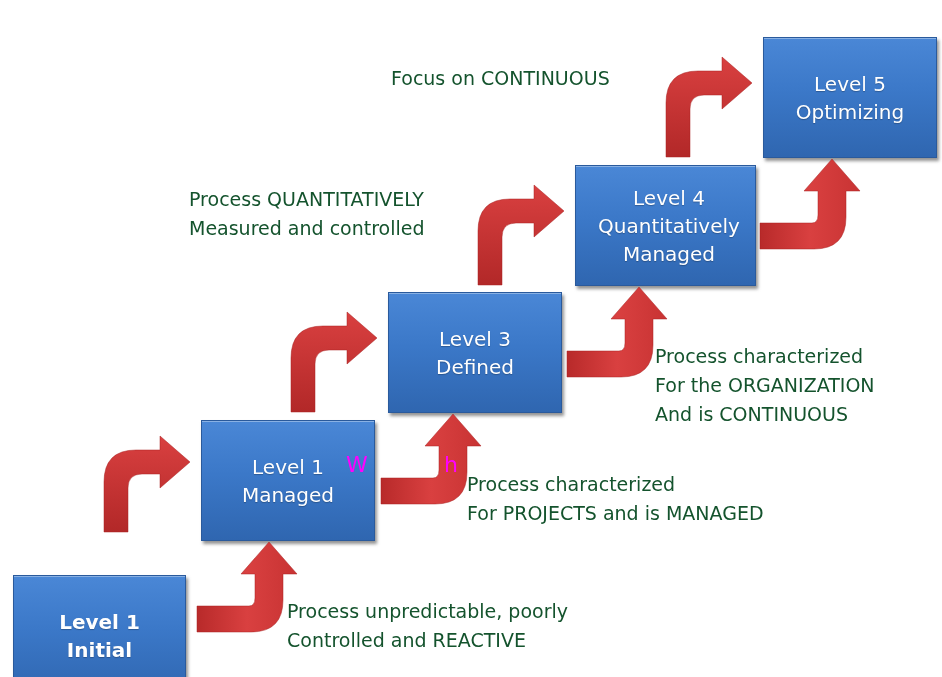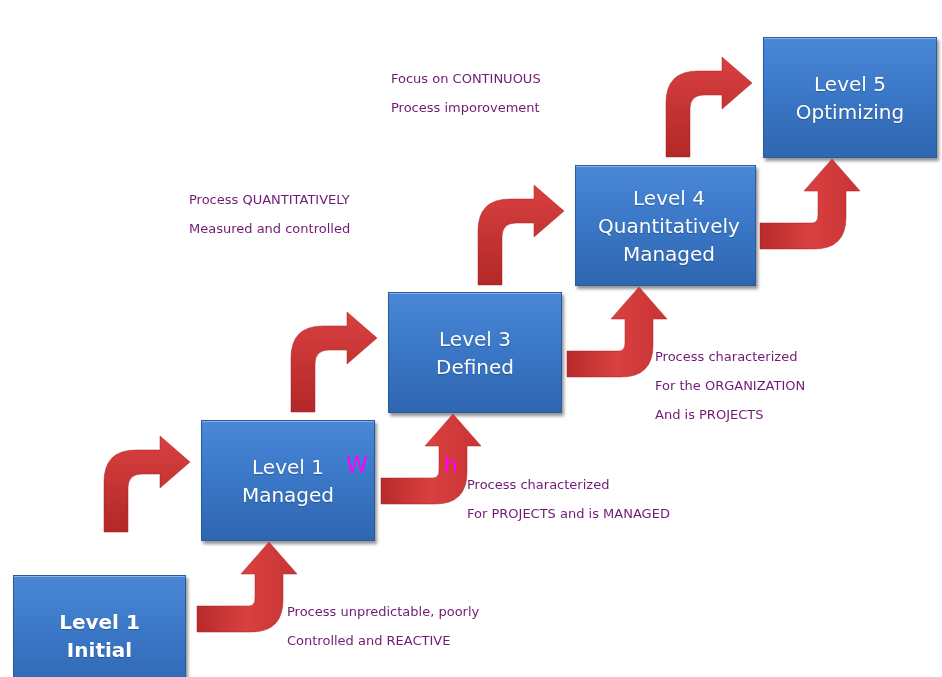--- a/index.html
+++ b/index.html
@@ -11,22 +11,22 @@
     box-shadow: 2px 3px 3px rgba(60,60,60,0.55), inset 0 1px 0 rgba(255,255,255,0.35);
     color: #ffffff;
     display: flex; flex-direction: column; align-items: center; justify-content: center;
     text-align: center;
     font-size: 20px; line-height: 28px;
     text-shadow: 0 1px 1px rgba(0,0,0,0.25);
   }
   .box span { display: block; white-space: nowrap; }
   .desc {
     position: absolute;
-    color: #701a75;
-    font-size: 13px; line-height: 29px;
+    color: #14532d;
+    font-size: 19px; line-height: 29px;
     white-space: nowrap;
   }
   .desc span { display: block; }
   .arrow { position: absolute; overflow: visible; }
   .wm { position: absolute; color: #ff00ff; font-size: 22px; }
 </style>
 </head>
 <body>
 
 <svg width="0" height="0" style="position:absolute">
@@ -95,25 +95,24 @@
   <span>Process unpredictable, poorly</span>
   <span>Controlled and REACTIVE</span>
 </div>
 <div class="desc" style="left:467px;top:470px;">
   <span>Process characterized</span>
   <span>For PROJECTS and is MANAGED</span>
 </div>
 <div class="desc" style="left:655px;top:342px;">
   <span>Process characterized</span>
   <span>For the ORGANIZATION</span>
-  <span>And is PROJECTS</span>
+  <span>And is CONTINUOUS</span>
 </div>
 <div class="desc" style="left:189px;top:185px;">
   <span>Process QUANTITATIVELY</span>
   <span>Measured and controlled</span>
 </div>
 <div class="desc" style="left:391px;top:64px;">
   <span>Focus on CONTINUOUS</span>
-  <span>Process imporovement</span>
 </div>
 
 <span class="wm" style="left:346px;top:452px;">W</span>
 <span class="wm" style="left:444px;top:452px;">h</span>
 
 </body></html>

